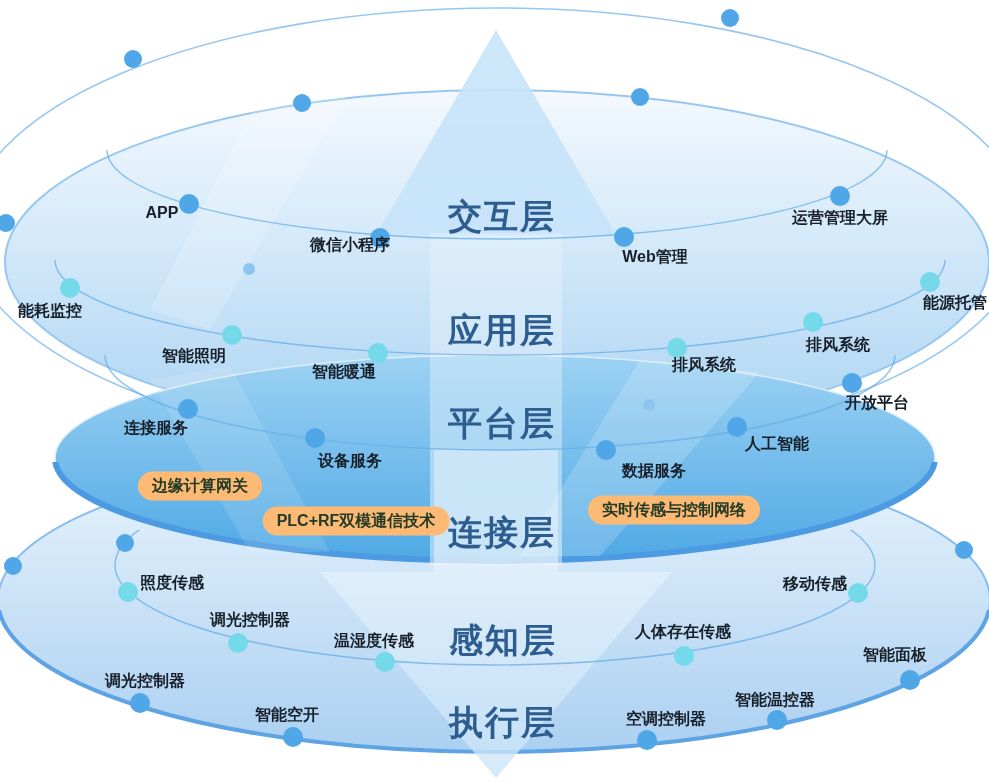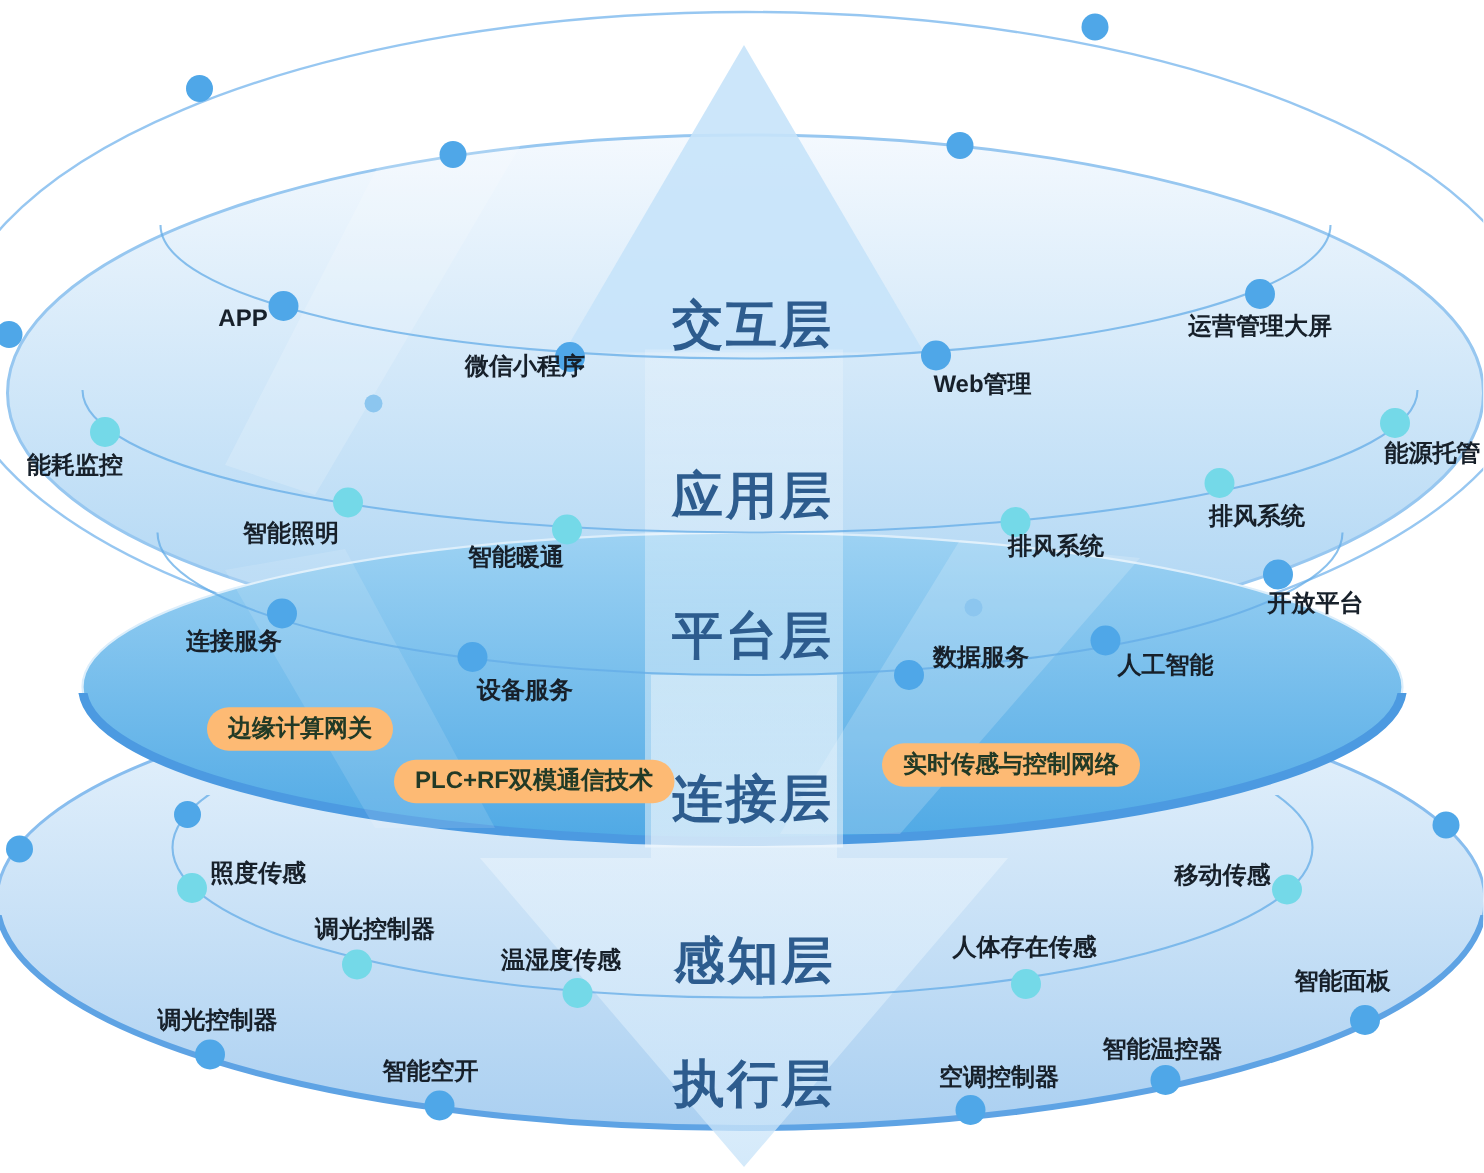--- a/index.html
+++ b/index.html
@@ -155,21 +155,21 @@
 
   <div class="lb" style="left:50px;top:311px">能耗监控</div>
   <div class="lb" style="left:194px;top:356px">智能照明</div>
   <div class="lb" style="left:344px;top:372px">智能暖通</div>
   <div class="lb" style="left:704px;top:365px">排风系统</div>
   <div class="lb" style="left:838px;top:345px">排风系统</div>
   <div class="lb" style="left:955px;top:303px">能源托管</div>
 
   <div class="lb" style="left:156px;top:428px">连接服务</div>
   <div class="lb" style="left:350px;top:461px">设备服务</div>
-  <div class="lb" style="left:654px;top:439px">数据服务</div>
+  <div class="lb" style="left:654px;top:471px">数据服务</div>
   <div class="lb" style="left:777px;top:444px">人工智能</div>
   <div class="lb" style="left:877px;top:403px">开放平台</div>
 
   <div class="pill" style="left:200px;top:486px">边缘计算网关</div>
   <div class="pill" style="left:356px;top:521px">PLC+RF双模通信技术</div>
   <div class="pill" style="left:674px;top:510px">实时传感与控制网络</div>
 
   <div class="lb" style="left:172px;top:583px">照度传感</div>
   <div class="lb" style="left:250px;top:620px">调光控制器</div>
   <div class="lb" style="left:374px;top:641px">温湿度传感</div>

